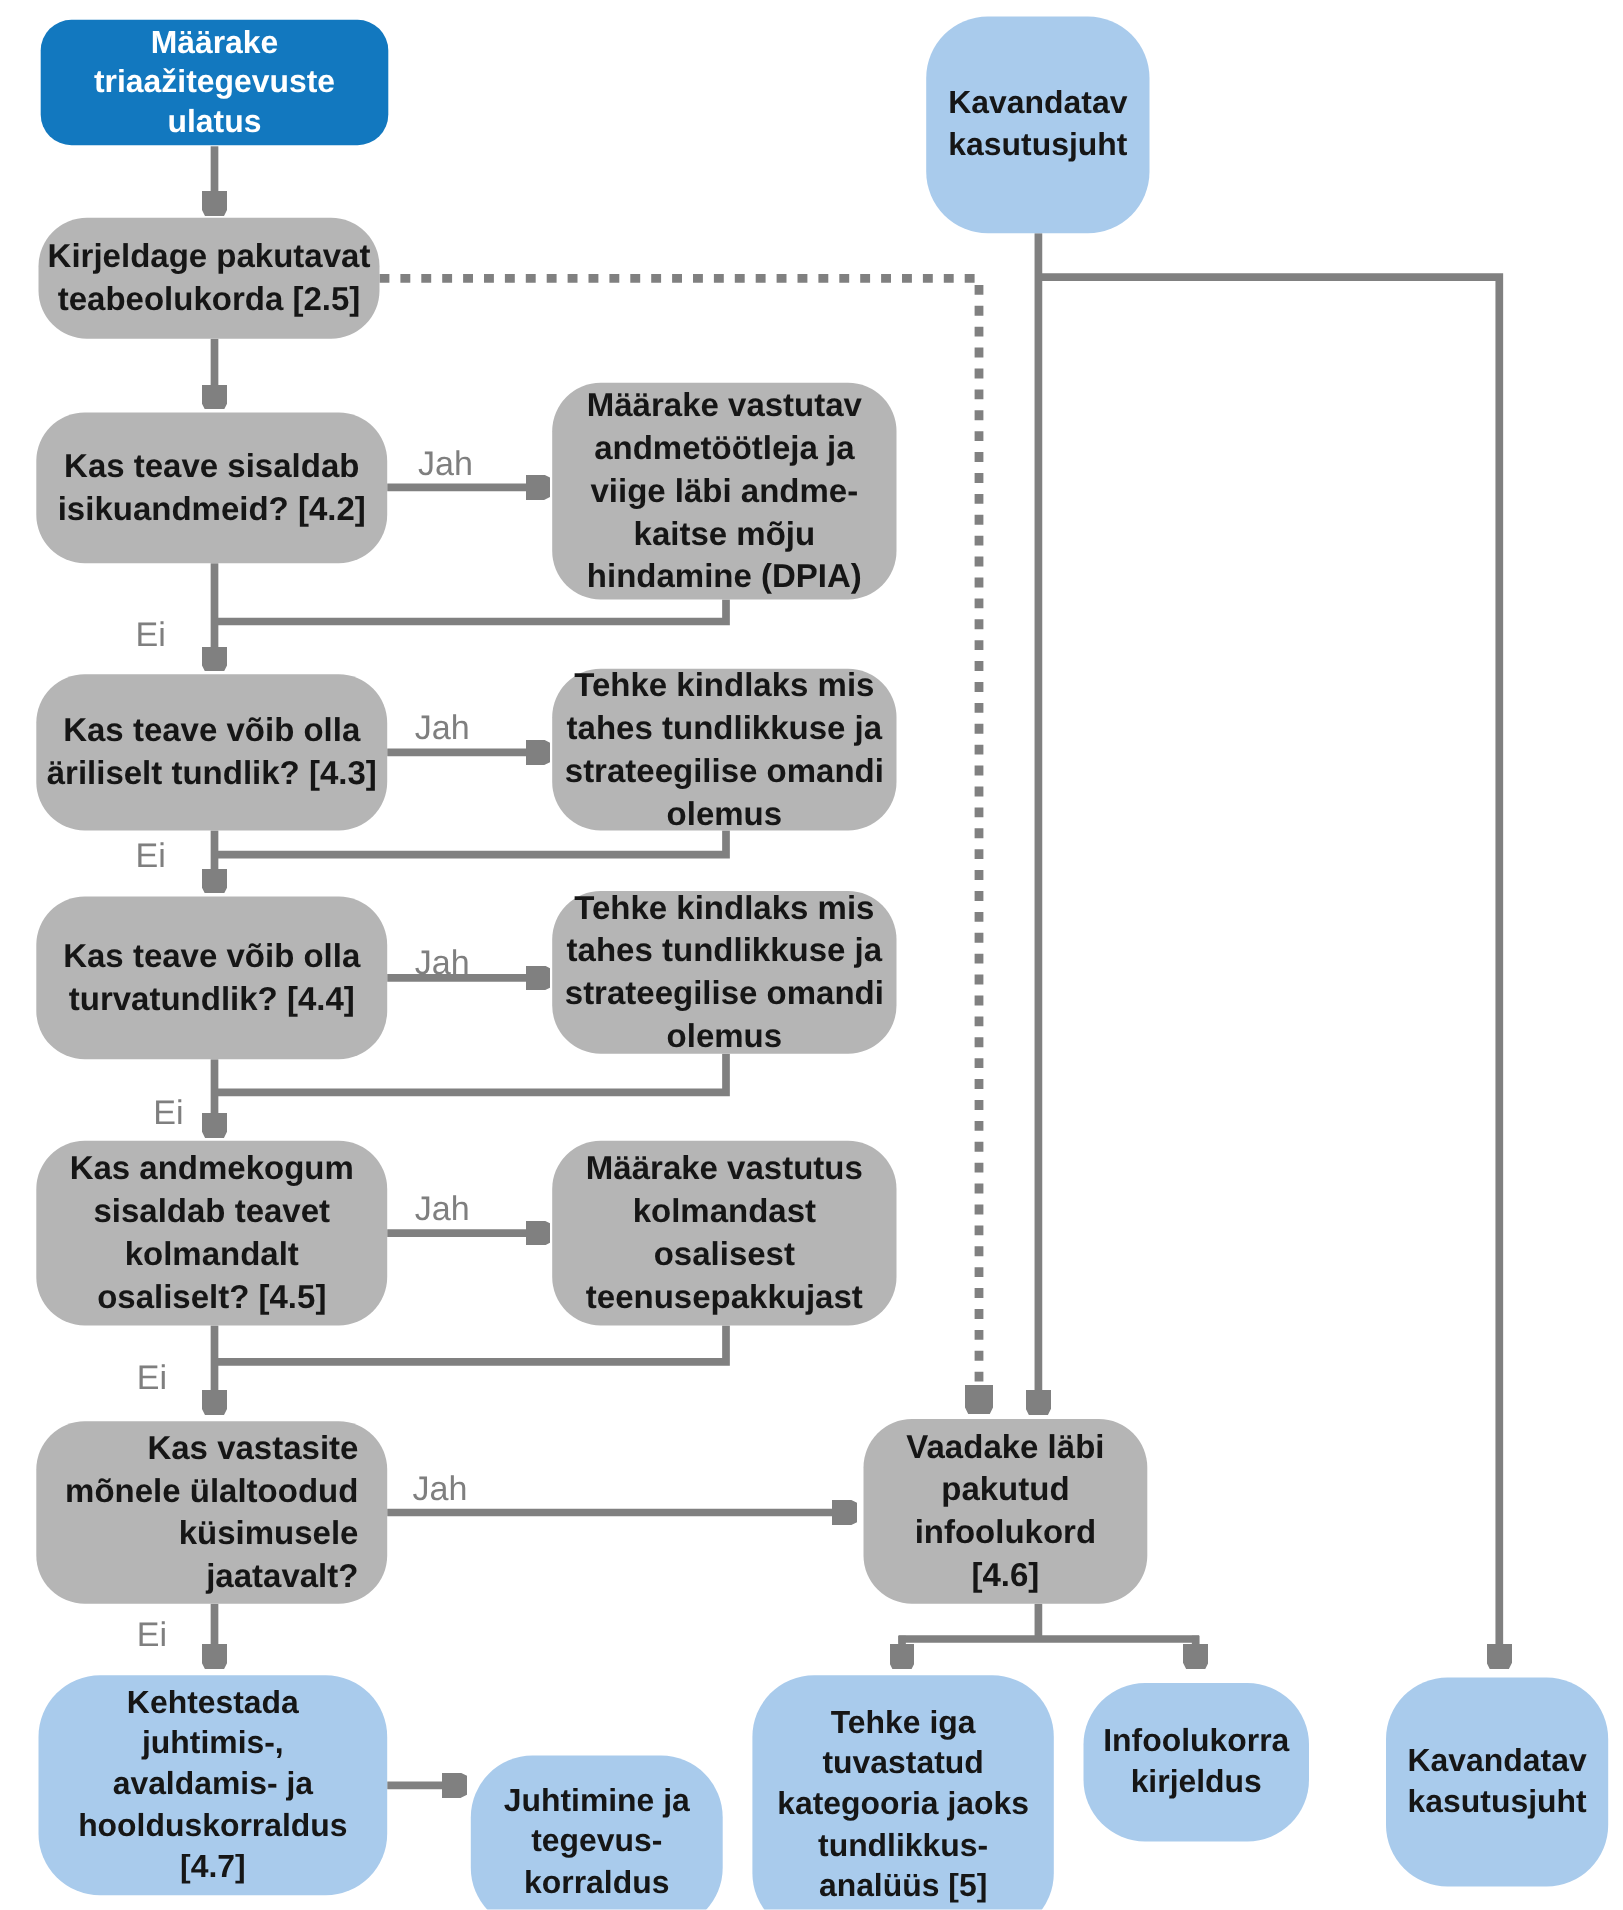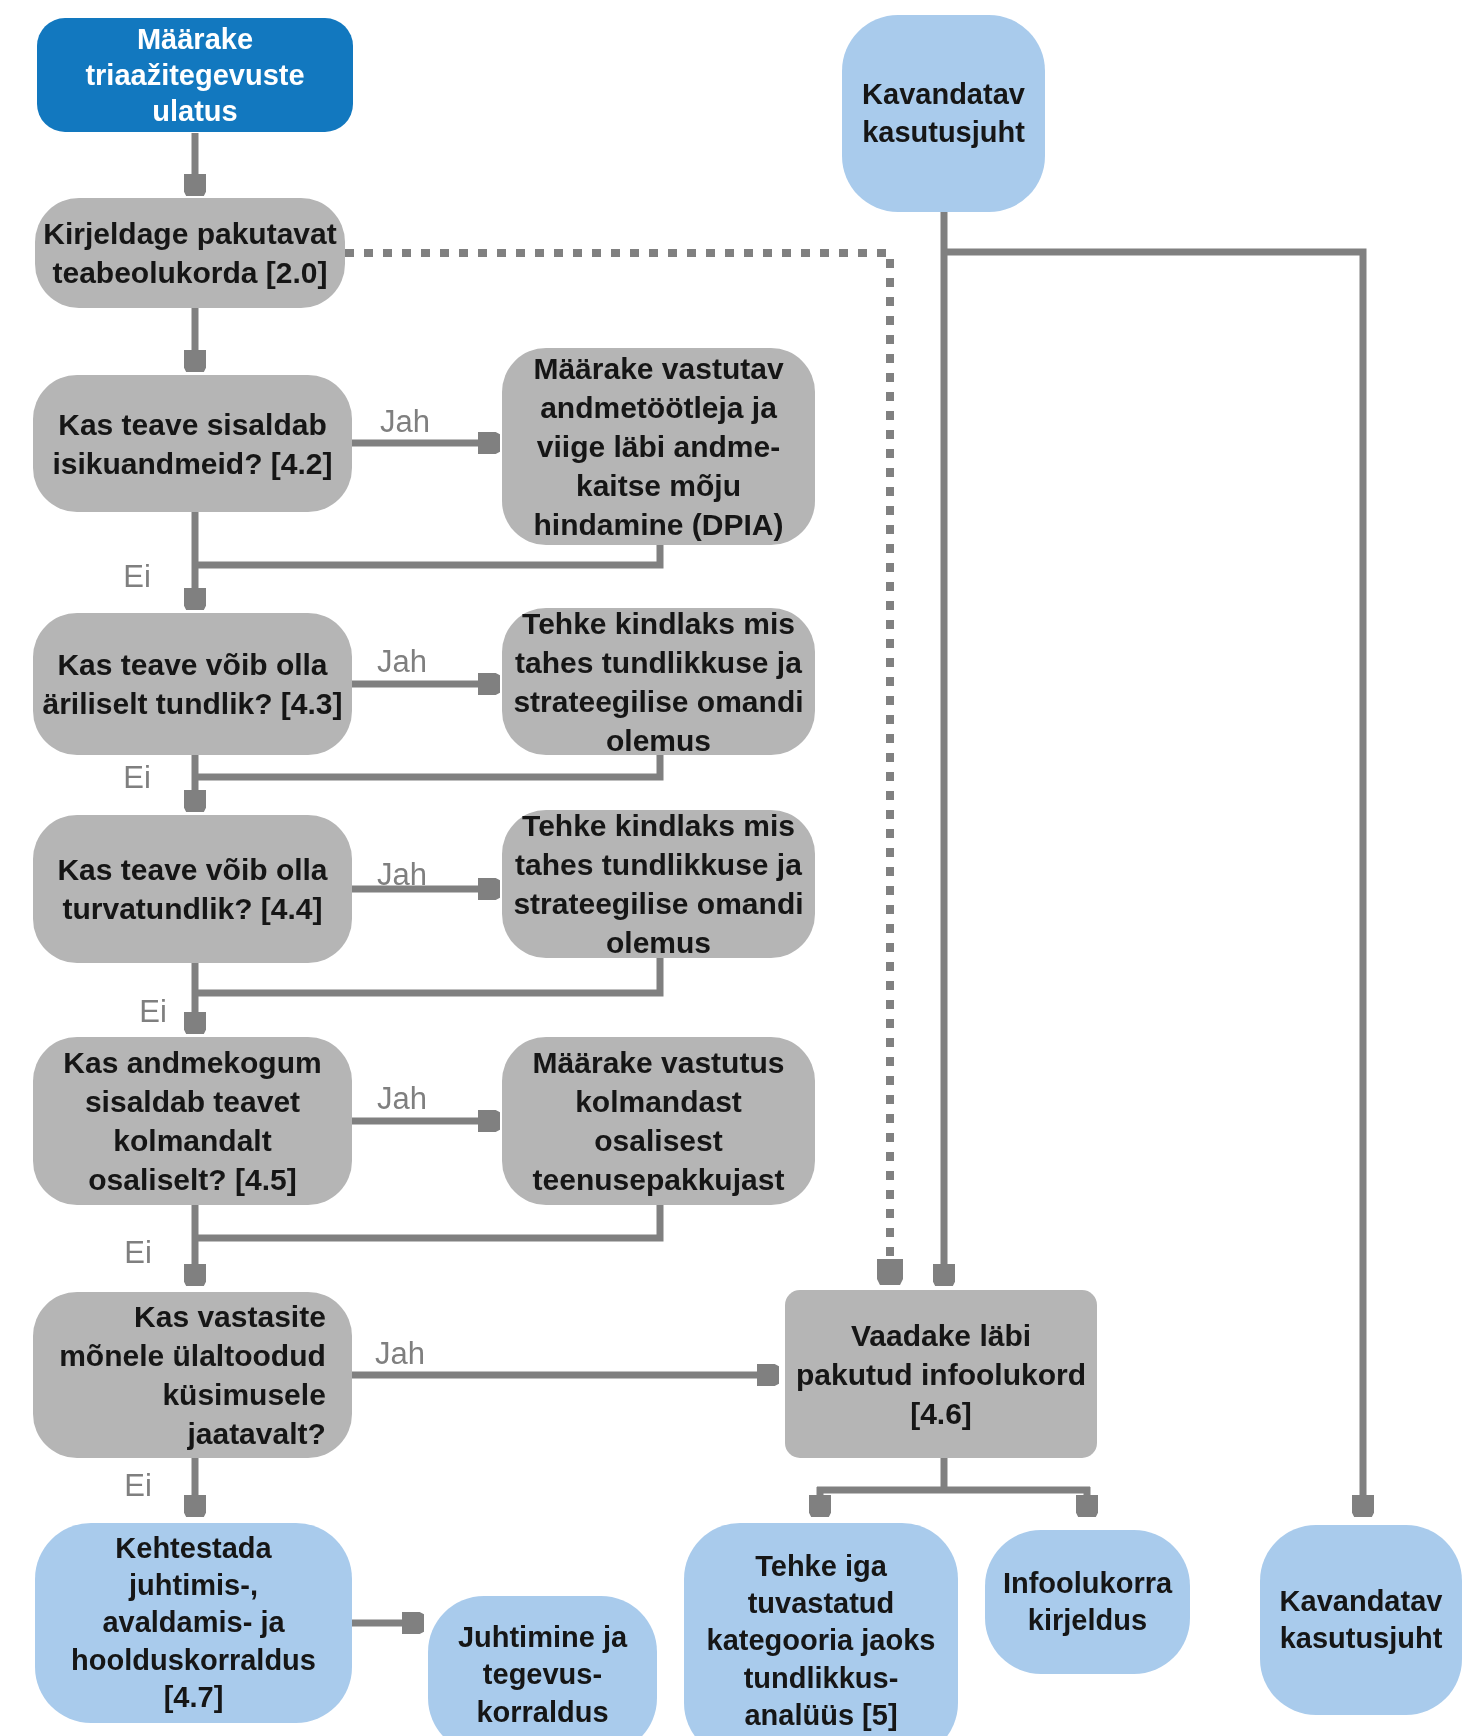--- a/index.html
+++ b/index.html
@@ -83,21 +83,21 @@
     <path d="M1087 1487 V1497" marker-end="url(#ah)"></path>
 
     <path d="M352 1623 H404" marker-end="url(#ah)"></path>
   </svg>
 
   <div id="nodes">
       <div class="node start" style="left: 37px; top: 18px; width: 316px; height: 114px;">Määrake
 triaažitegevuste
 ulatus</div>
       <div class="node gray" style="left: 35px; top: 198px; width: 310px; height: 110px;">Kirjeldage pakutavat
-teabeolukorda [2.0]</div>
+teabeolukorda [2.5]</div>
       <div class="node gray" style="left: 33px; top: 375px; width: 319px; height: 137px;">Kas teave sisaldab
 isikuandmeid? [4.2]</div>
       <div class="node gray" style="left: 502px; top: 348px; width: 313px; height: 197px;">Määrake vastutav
 andmetöötleja ja
 viige läbi andme-
 kaitse mõju
 hindamine (DPIA)</div>
       <div class="node gray" style="left: 33px; top: 613px; width: 319px; height: 142px;">Kas teave võib olla
 äriliselt tundlik? [4.3]</div>
       <div class="node gray" style="left: 502px; top: 608px; width: 313px; height: 147px;">Tehke kindlaks mis
@@ -115,21 +115,21 @@
 kolmandalt
 osaliselt? [4.5]</div>
       <div class="node gray" style="left: 502px; top: 1037px; width: 313px; height: 168px;">Määrake vastutus
 kolmandast
 osalisest
 teenusepakkujast</div>
       <div class="node gray" style="left: 33px; top: 1292px; width: 319px; height: 166px; text-align: right;">Kas vastasite
 mõnele ülaltoodud
 küsimusele
 jaatavalt?</div>
-      <div class="node gray" style="left: 785px; top: 1290px; width: 312px; height: 168px; border-radius: 15px;">Vaadake läbi
+      <div class="node gray" style="left: 785px; top: 1290px; width: 258px; height: 168px;">Vaadake läbi
 pakutud infoolukord
 [4.6]</div>
       <div class="node blue" style="left: 842px; top: 15px; width: 203px; height: 197px;">Kavandatav
 kasutusjuht</div>
       <div class="node blue" style="left: 35px; top: 1523px; width: 317px; height: 200px;">Kehtestada
 juhtimis-,
 avaldamis- ja
 hoolduskorraldus
 [4.7]</div>
       <div class="node blue" style="left: 428px; top: 1596px; width: 229px; height: 158px;">Juhtimine ja

